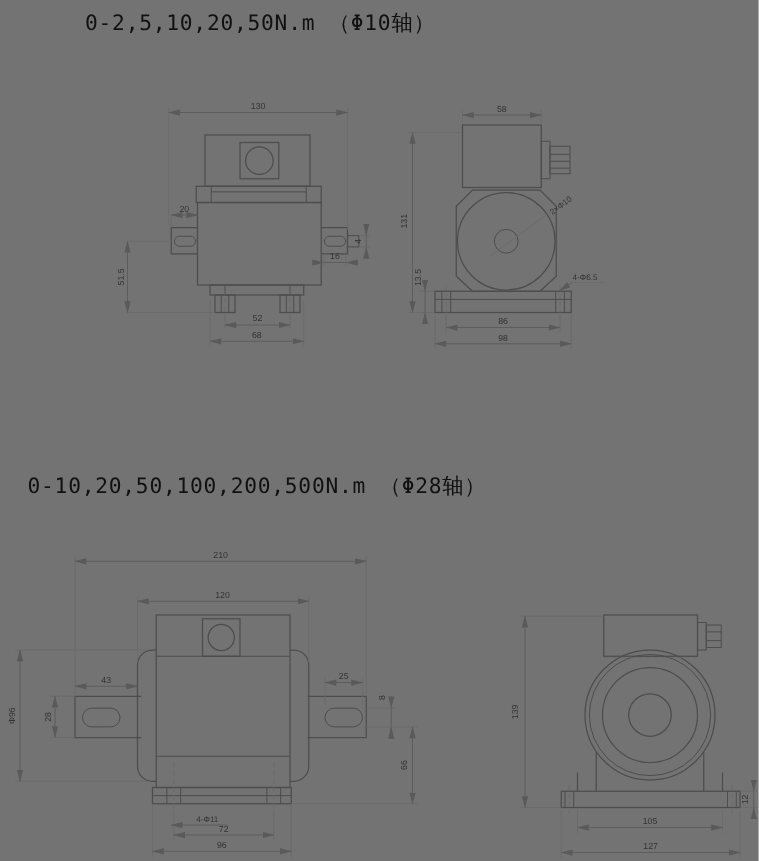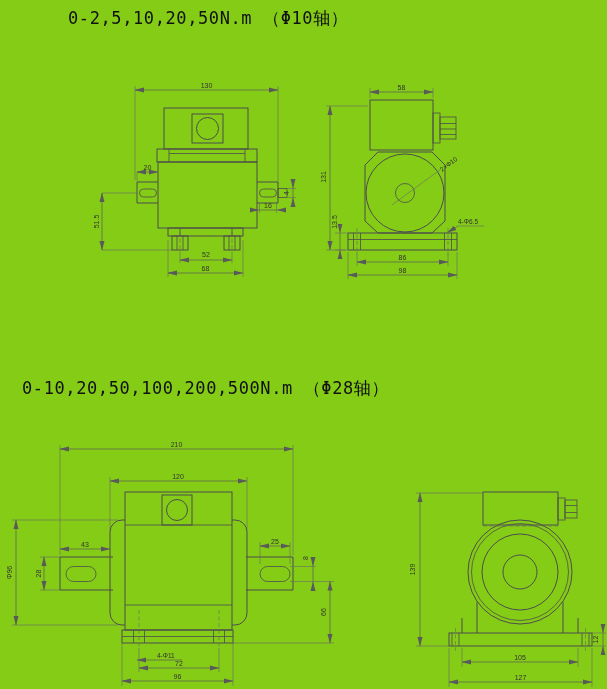--- a/index.html
+++ b/index.html
@@ -1,16 +1,16 @@
 <!DOCTYPE html>
 <html><head>
 <meta charset="utf-8">
 <style>
   html,body{margin:0;padding:0;background:#ffffff;}
-  .sheet{position:relative;width:607px;height:689px;background:#84cc16;overflow:hidden;
+  .sheet{position:relative;width:607px;height:689px;background:#737373;overflow:hidden;
          font-family:"Liberation Sans",sans-serif;}
   svg{position:absolute;top:0;left:0;}
   .ln{fill:none;stroke:#4d4d4d;stroke-width:1;}
   .lnt{fill:none;stroke:#4d4d4d;stroke-width:0.8;}
   .ext{fill:none;stroke:#6a6a6a;stroke-width:0.6;}
   .dl{fill:none;stroke:#5a5a5a;stroke-width:0.7;marker-start:url(#mS);marker-end:url(#mE);}
   .dml{fill:none;stroke:#5a5a5a;stroke-width:0.7;}
   .da{fill:none;stroke:#5a5a5a;stroke-width:0.7;marker-end:url(#mE);}
   .dash{fill:none;stroke:#6a6a6a;stroke-width:0.6;stroke-dasharray:4 2.5;}
   .dt{font-family:"Liberation Sans",sans-serif;font-size:7px;fill:#333333;text-anchor:middle;}

